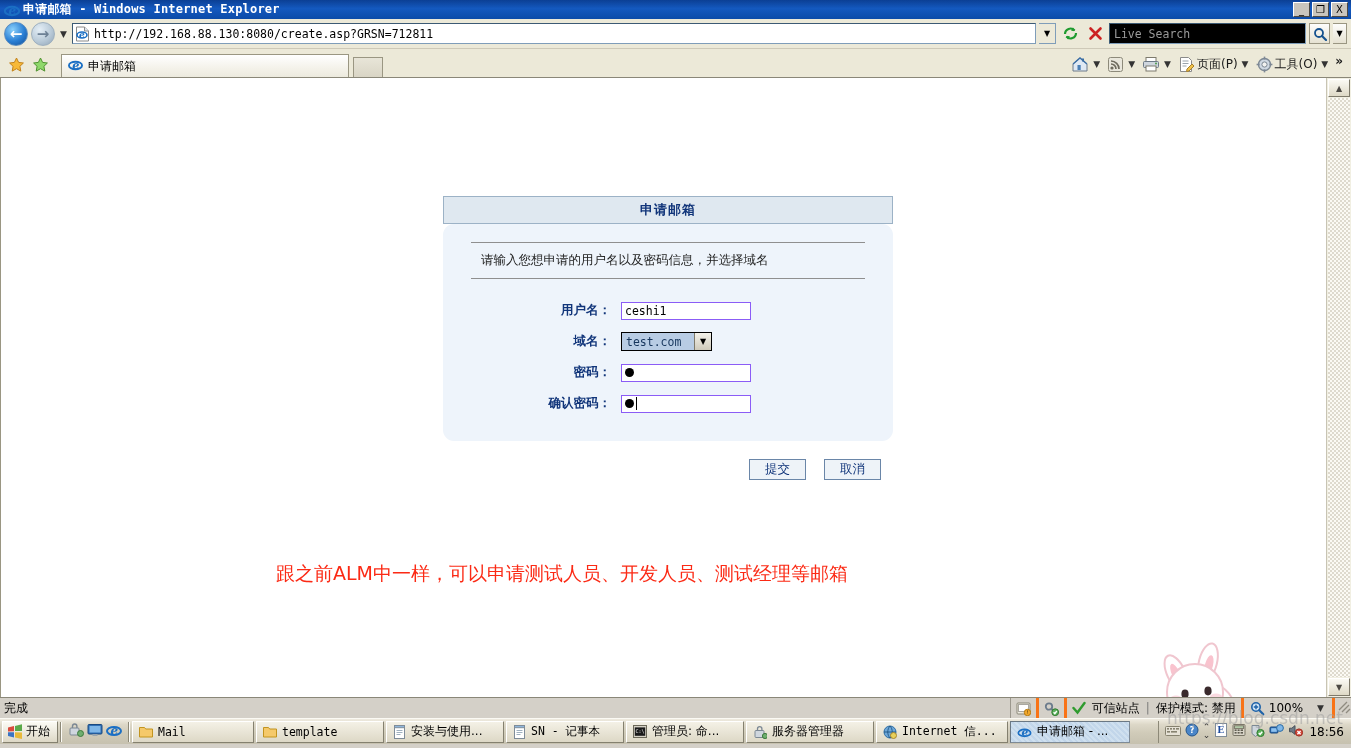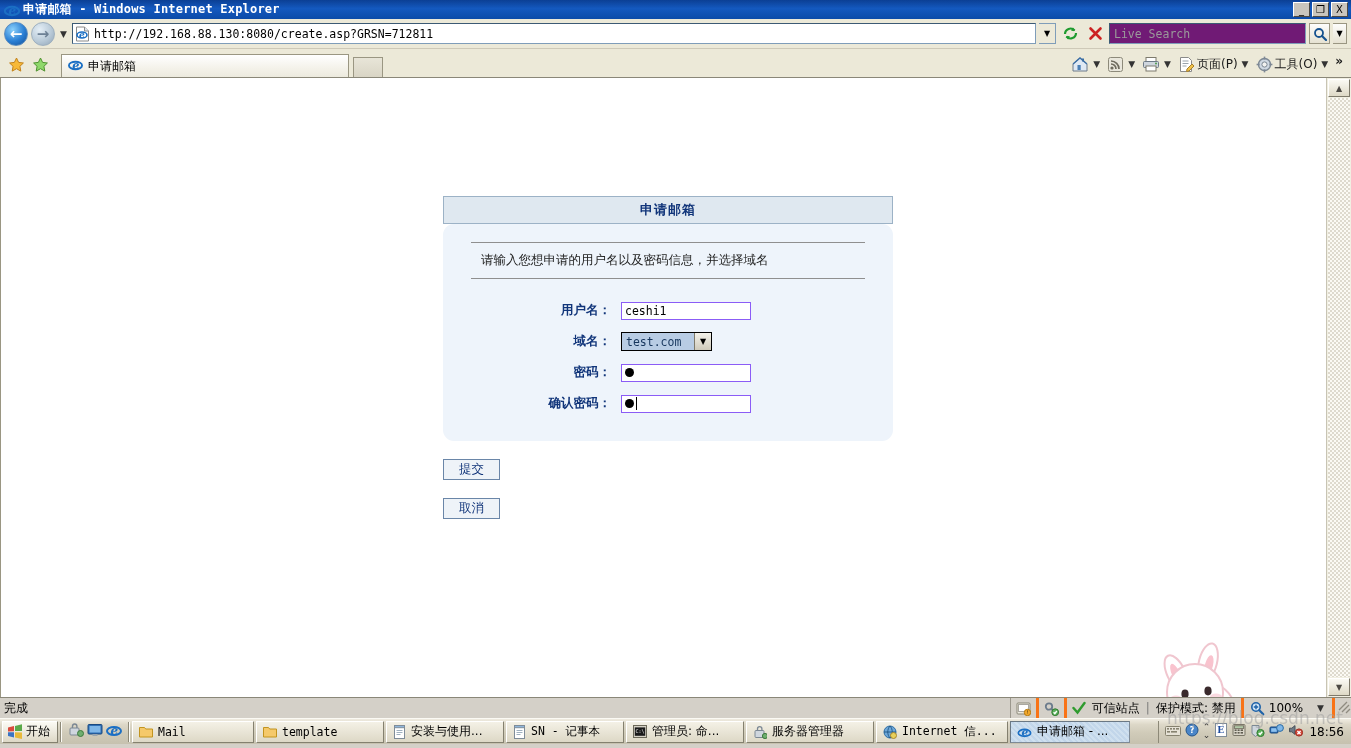--- a/index.html
+++ b/index.html
@@ -77,21 +77,21 @@
     display: flex; align-items: center; justify-content: center;
     font-size: 8px; color: #000; flex: 0 0 auto;
     font-family:"DejaVu Sans", sans-serif;
   }
   .tbtn {
     width: 22px; height: 22px;
     display: flex; align-items: center; justify-content: center;
     flex: 0 0 auto; border: 1px solid transparent;
   }
   #searchbox {
-    width: 197px; height: 21px; background: #701a75;
+    width: 197px; height: 21px; background: #000000;
     border: 1px solid #7f9db9; border-top-color:#3c5a74; border-left-color:#3c5a74;
     display: flex; align-items: center; padding-left: 4px; flex: 0 0 auto;
   }
   #searchbox span {
     font-family: "DejaVu Sans Mono", monospace;
     font-size: 11.5px; color: #9a9a9a;
   }
   #searchgo {
     width: 21px; height: 21px; background: linear-gradient(180deg,#fdfdfc,#e6e2d2);
     border: 1px solid #9a9682; display:flex; align-items:center; justify-content:center;
@@ -243,21 +243,21 @@
   }
   #sel-domain .selarrow {
     width: 17px;
     background: linear-gradient(180deg,#f4f2ea,#cfcabb);
     border-left: 1px solid #7e7a6b;
     display: flex; align-items: center; justify-content: center;
     font-size: 8px; color: #000; font-family:"DejaVu Sans", sans-serif;
   }
   #buttons-row {
     position: absolute; left: 442px; top: 381px; width: 450px;
-    display: flex; justify-content: flex-end; gap: 18px; padding-right: 12px; flex-direction: column;
+    display: flex; justify-content: flex-end; gap: 18px; padding-right: 12px;
   }
   .formbtn {
     width: 57px; height: 21px;
     background: #eef3f8;
     border: 1px solid #6a86a8;
     display: flex; align-items: center; justify-content: center;
     font-family: "DejaVu Sans", sans-serif;
     font-size: 12.5px; color: #11357a;
   }
   #red-note {
@@ -511,20 +511,21 @@
           </div>
         </div>
       </div>
     </div>
 
     <div id="buttons-row">
       <div class="formbtn">提交</div>
       <div class="formbtn">取消</div>
     </div>
 
+    <div id="red-note">跟之前ALM中一样，可以申请测试人员、开发人员、测试经理等邮箱</div>
 
     <div id="mascot">
       <svg width="160" height="115" viewBox="0 0 160 115">
 
         <ellipse cx="98" cy="75" rx="33" ry="30" fill="#fff" stroke="#f0c6cf" stroke-width="2"></ellipse>
 
         <circle cx="130" cy="89" r="11" fill="#f8c4cf" stroke="#efb3c1" stroke-width="1.6"></circle>
 
         <ellipse cx="72" cy="37" rx="9" ry="19" transform="rotate(-25 72 37)" fill="#fff" stroke="#f0c6cf" stroke-width="2"></ellipse>
         <ellipse cx="72" cy="38" rx="4" ry="11" transform="rotate(-25 72 38)" fill="#f9c3ce"></ellipse>

